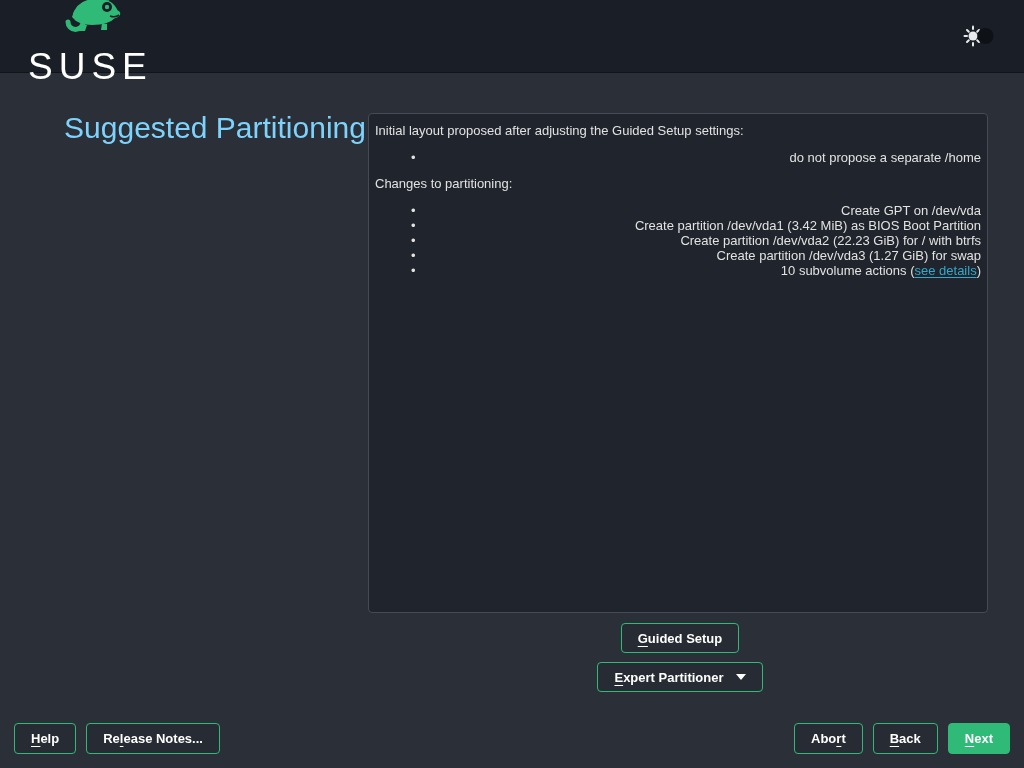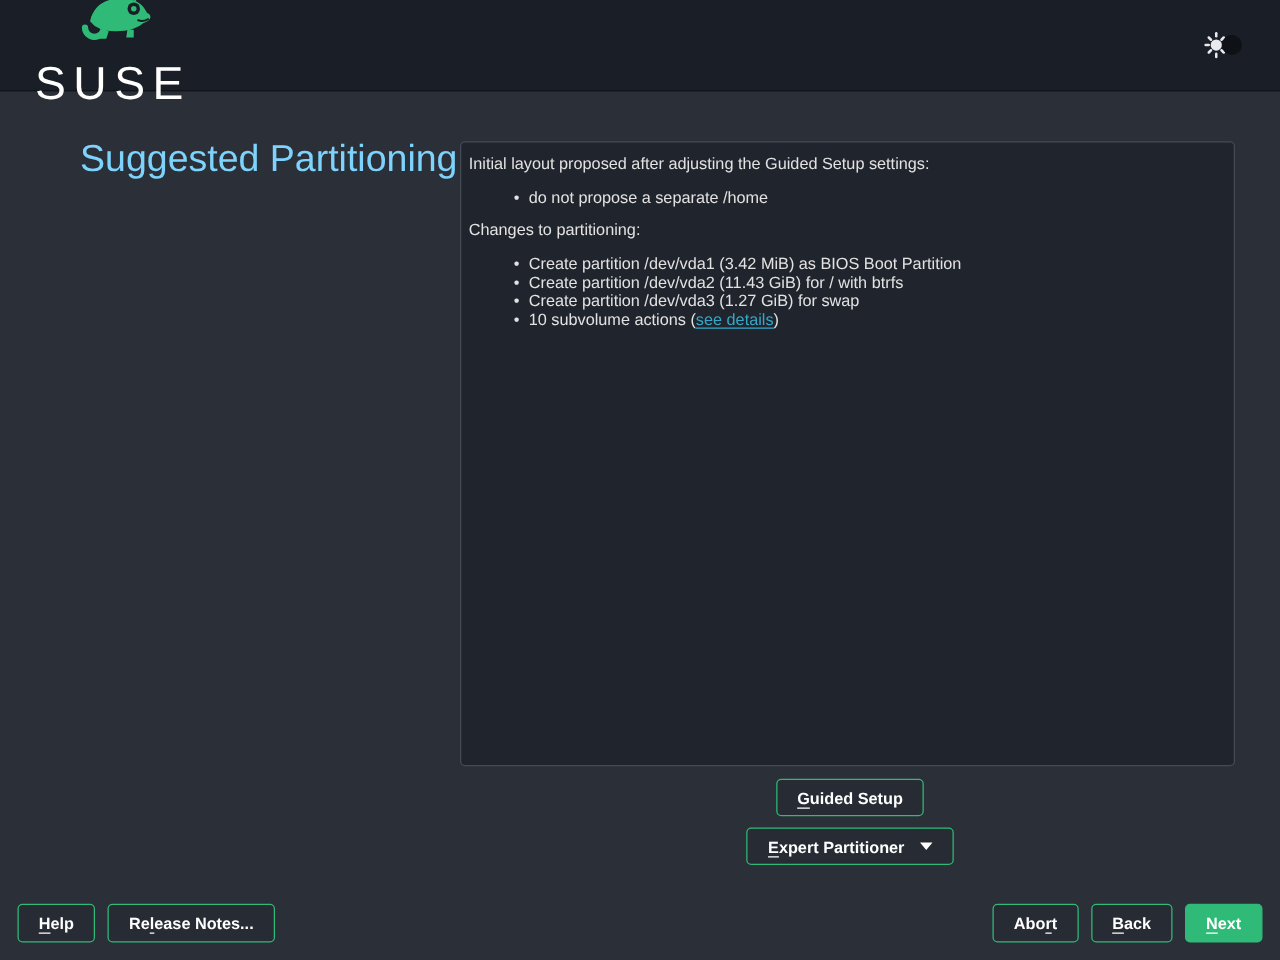--- a/index.html
+++ b/index.html
@@ -46,21 +46,21 @@
     background:#20242c;
     border:1px solid #454a54;
     border-radius:4px;
     padding:9px 6px;
     font-size:13px;
     color:#e2e2e2;
     line-height:16px;
     overflow:hidden;
   }
   .content-box p { margin:0 0 11px 0; }
-  .content-box ul { list-style:none; margin:0 0 11px 0; padding-left:38px; }
+  .content-box ul { list-style:none; margin:0 0 11px 0; padding-left:38px;text-align:right; }
   .content-box li { position:relative; padding-left:10px; line-height:15px; }
   .content-box li::before {
     content:"•"; position:absolute; left:-2px; top:0;
   }
   .link {
     color:#35a8c9; text-decoration:underline; text-underline-offset:2px;
     cursor:pointer;
     margin-top:45px;
   }
 
@@ -150,24 +150,27 @@
 <div class="content-box">
   <p>Initial layout proposed after adjusting the Guided Setup settings:</p>
   <ul>
     <li>
       <span>do not propose a separate /home</span>
     </li>
   </ul>
   <p>Changes to partitioning:</p>
   <ul>
     <li>
+      <span>Create GPT on /dev/vda</span>
+    </li>
+    <li>
       <span>Create partition /dev/vda1 (3.42 MiB) as BIOS Boot Partition</span>
     </li>
     <li>
-      <span>Create partition /dev/vda2 (11.43 GiB) for / with btrfs</span>
+      <span>Create partition /dev/vda2 (22.23 GiB) for / with btrfs</span>
     </li>
     <li>
       <span>Create partition /dev/vda3 (1.27 GiB) for swap</span>
     </li>
     <li>
       <span>10 subvolume actions (</span><a class="link">see details</a><span>)</span>
     </li>
   </ul>
 </div>
 

